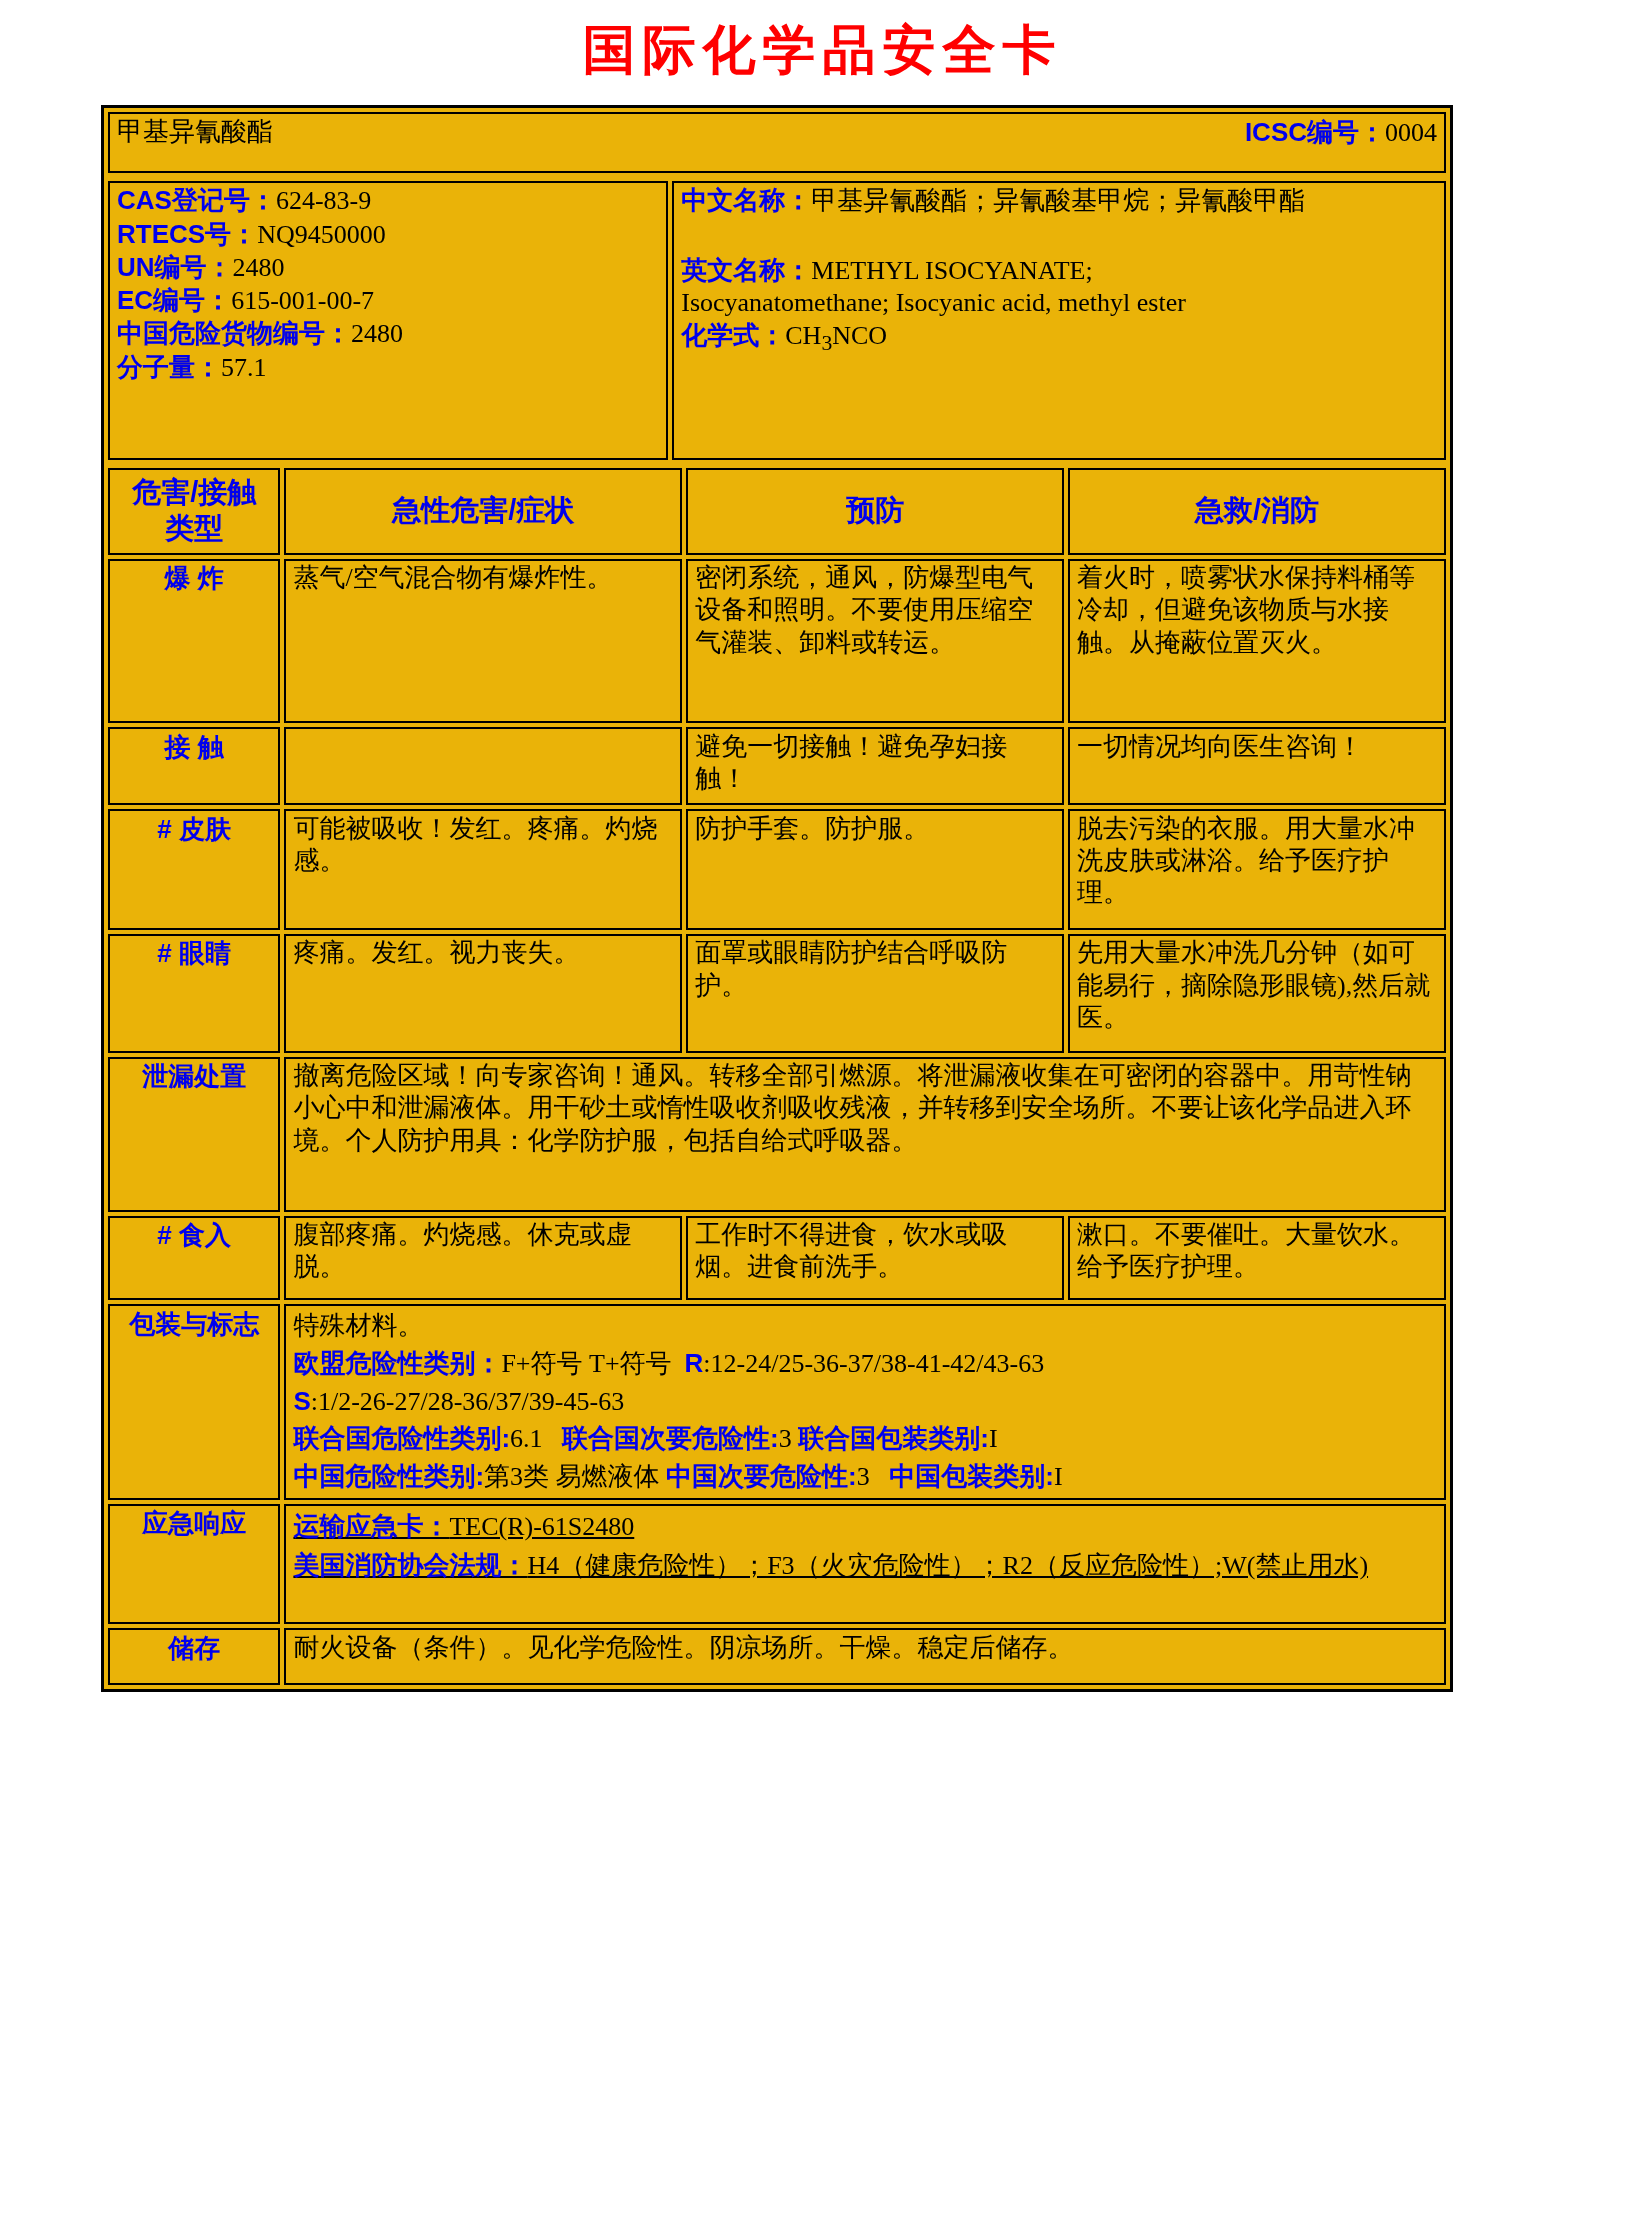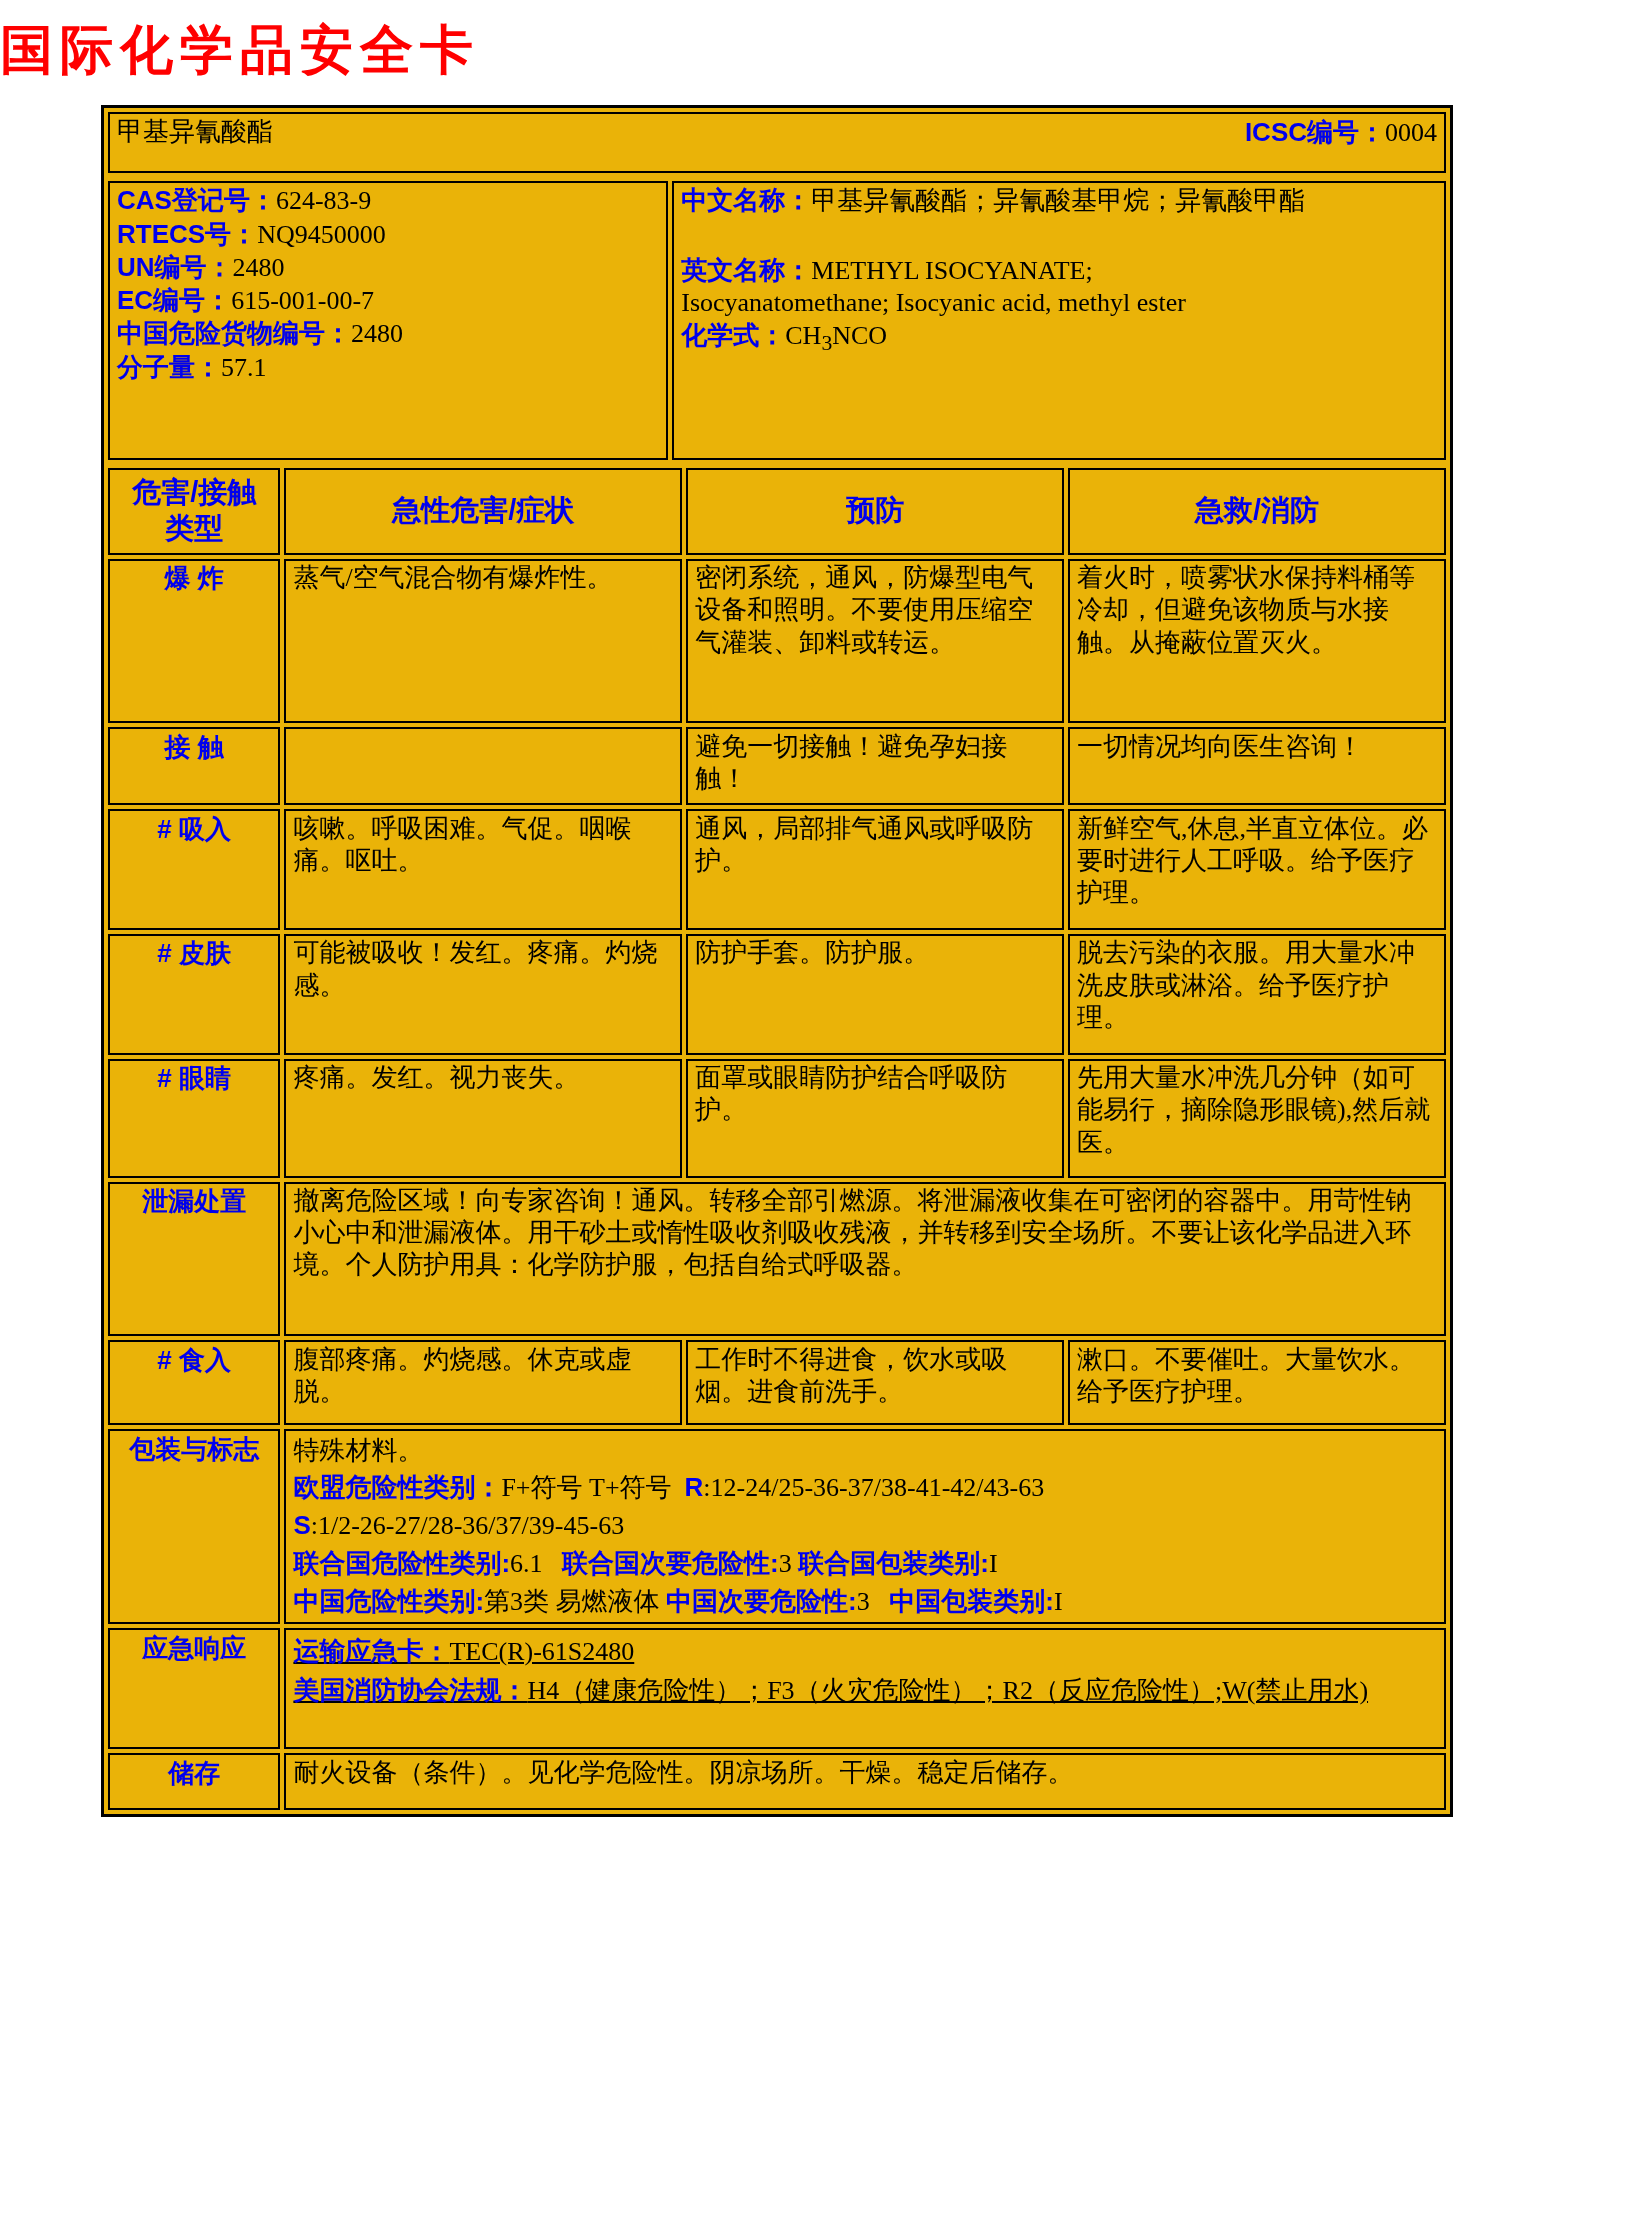--- a/index.html
+++ b/index.html
@@ -1,21 +1,21 @@
 <!DOCTYPE html>
 <html style="font-size:11px"><head>
 <meta charset="utf-8">
 <style>
   html,body{margin:0;padding:0;}
   body{
     width:1645px;height:2216px;background:#ffffff;position:relative;
     font-family:"Liberation Serif","DejaVu Serif",serif;color:#000;
   }
   .title{
-    margin:15.3px 0 18px 0;text-align:left;color:#ff0000;
+    margin:15.3px 0 18px 0;text-align:center;color:#ff0000;
     font-family:"Liberation Sans","DejaVu Sans",sans-serif;
     font-size:53px;font-weight:bold;letter-spacing:7px;
   }
   .card{
     margin-left:101px;width:1352px;border:3.5px solid #000;box-sizing:border-box;background:#eab308;
   }
   table.tbl{
     width:100%;border-collapse:separate;border-spacing:4.2px;table-layout:fixed;
   }
   table.tbl td{
@@ -127,26 +127,20 @@
         <td>着火时，喷雾状水保持料桶等冷却，但避免该物质与水接触。从掩蔽位置灭火。</td>
       </tr>
 
       <tr>
         <td class="rowlab" style="height:71px">接 触</td>
         <td></td>
         <td>避免一切接触！避免孕妇接触！</td>
         <td>一切情况均向医生咨询！</td>
       </tr>
 
-      <tr>
-        <td class="rowlab" style="height:114px"># 吸入</td>
-        <td>咳嗽。呼吸困难。气促。咽喉痛。呕吐。</td>
-        <td>通风，局部排气通风或呼吸防护。</td>
-        <td>新鲜空气,休息,半直立体位。必要时进行人工呼吸。给予医疗护理。</td>
-      </tr>
 
       <tr>
         <td class="rowlab" style="height:114px"># 皮肤</td>
         <td>可能被吸收！发红。疼痛。灼烧感。</td>
         <td>防护手套。防护服。</td>
         <td>脱去污染的衣服。用大量水冲洗皮肤或淋浴。给予医疗护理。</td>
       </tr>
 
       <tr>
         <td class="rowlab" style="height:112px"># 眼睛</td>

